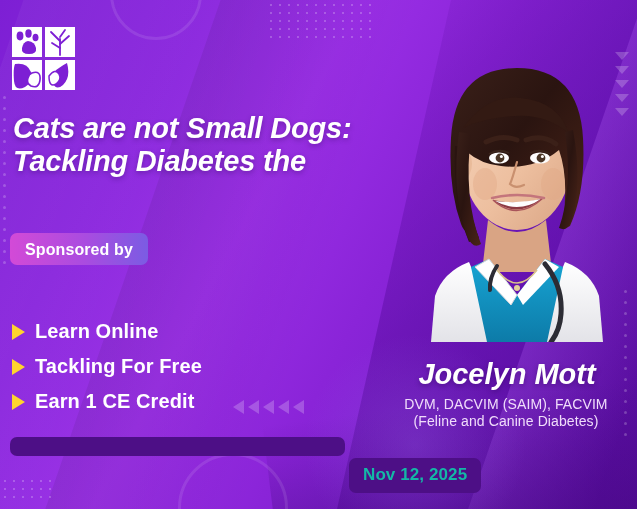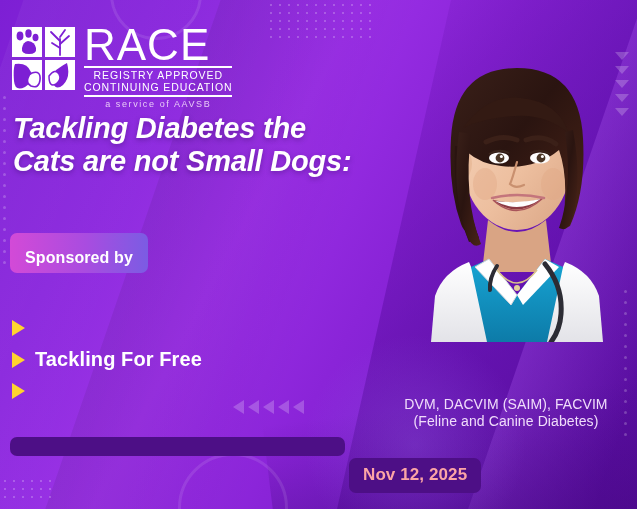--- a/index.html
+++ b/index.html
@@ -113,21 +113,21 @@
     position:absolute; left:13px; top:112px; width:370px;
     color:#fff; font-weight:bold; font-style:italic;
     font-size:29px; line-height:33px; letter-spacing:-.2px;
     text-shadow:0 2px 5px rgba(40,0,80,.35);
   }
   .headline span{ display:block; }
 
   
   .sponsored-pill{
     position:absolute; left:10px; top:233px;
-    padding:16px 15px 6px; border-radius:7px;
+    padding:8px 15px 6px; border-radius:7px;
     background:linear-gradient(90deg, #d34ad7 0%, #a94ce0 55%, #7b5ce3 100%);
     color:#fff; font-size:16px; font-weight:bold; letter-spacing:.1px;
   }
 
   
   .tiki-bar{
     position:absolute; left:8px; top:263px; width:303px; height:40px;
     background:#0a0408; border-radius:5px;
     display:flex; align-items:center; padding:0 9px; gap:7px; overflow:hidden;
   }
@@ -171,21 +171,21 @@
   
   .ondemand-box{
     position:absolute; left:10px; top:437px; width:335px;
     background:#4d0f86; border-radius:7px; padding:9px 13px 10px;
     color:#fff; font-size:15px; line-height:21px;
   }
   .ondemand-box span{ display:block; }
   .date-badge{
     position:absolute; left:349px; top:458px;
     background:#4d0f86; border-radius:7px; padding:7px 14px 8px;
-    color:#fca5a5; font-size:17px; font-weight:bold; letter-spacing:.1px;
+    color:#14b8a6; font-size:17px; font-weight:bold; letter-spacing:.1px;
   }
 
   
   .portrait{
     position:absolute; left:393px; top:12px; width:248px; height:330px;
     pointer-events:none;
   }
   .portrait svg{ display:block; width:248px; height:330px; }
 </style>
 </head>
@@ -452,51 +452,46 @@
       <span class="tile">
         <svg viewBox="0 0 30 30">
             <rect width="30" height="30" fill="#fff"></rect>
           <g fill="#7d1fd4">
             <path d="M22 3 q4 14 -4 22 q-7 6 -10 -2 q-3 -10 6 -15 q4 -3 8 -5 z"></path>
             <path d="M4 16 q6 -8 10 -2 q3 6 -3 10 q-7 4 -7 -8 z" fill="#fff" stroke="#7d1fd4" stroke-width="1.5"></path>
           </g>
           </svg>
       </span>
     </div>
-    <div class="race-word">
-      <div class="race-title">RACE</div>
-      <div class="race-rule"></div>
-      <div class="race-sub">REGISTRY APPROVED</div>
-      <div class="race-sub">CONTINUING EDUCATION</div>
-      <div class="race-rule2"></div>
-      <div class="race-sub3">a service of AAVSB</div>
-    </div>
   </div>
 
   <div class="headline">
+    <span>Cats are not Small Dogs:</span>
     <span>Tackling Diabetes the</span>
-    <span>Cats are not Small Dogs:</span>
   </div>
 
   <div class="sponsored-pill">Sponsored by</div>
 
 
   <div class="bullets">
     <div class="bullet">
       <span class="tri"></span>
+      <span class="btext">Learn Online</span>
     </div>
     <div class="bullet">
       <span class="tri"></span>
       <span class="btext">Tackling For Free</span>
     </div>
     <div class="bullet">
       <span class="tri"></span>
-    </div>
-  </div>
-
+      <span class="btext">Earn 1 CE Credit</span>
+    </div>
+  </div>
+
+  <div class="speaker-name">Jocelyn Mott</div>
   <div class="speaker-cred">
     <span>DVM, DACVIM (SAIM), FACVIM</span>
     <span>(Feline and Canine Diabetes)</span>
   </div>
 
   <div class="ondemand-box">
   </div>
   <div class="date-badge">Nov 12, 2025</div>
 
 </div>

